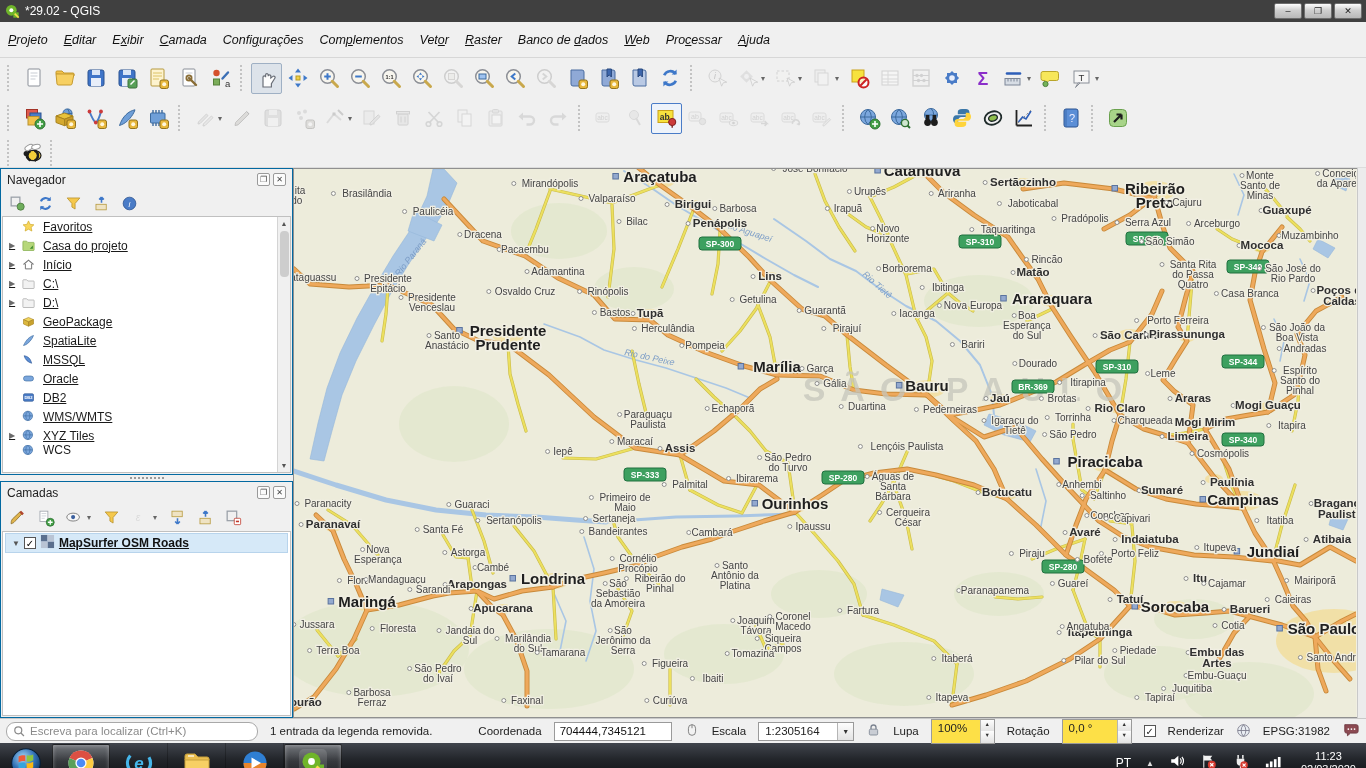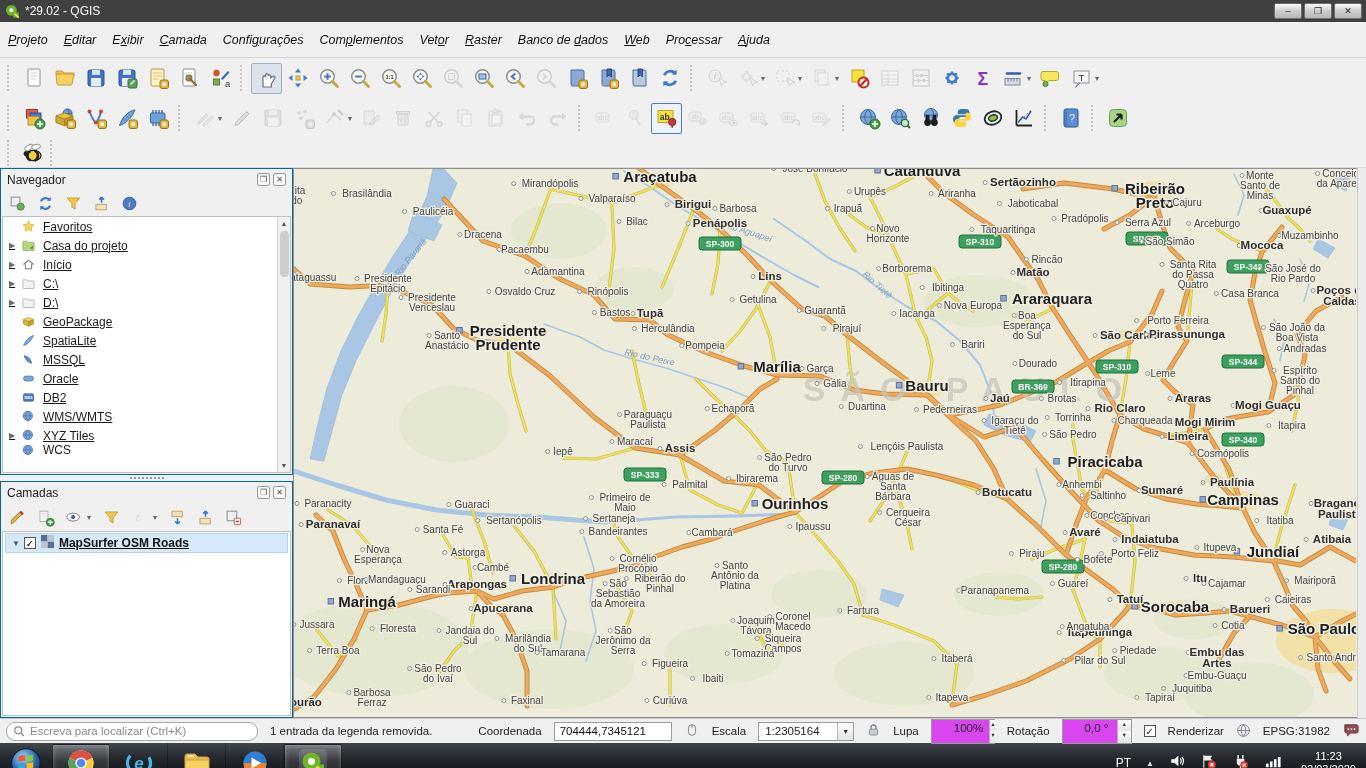--- a/index.html
+++ b/index.html
@@ -56,21 +56,21 @@
   .right-strip { width:9px; background:#ececec; border-left:1px solid #c9c9c9; }
 
   
   .statusbar { height:25px; background:#f0f0f0; border-top:1px solid #c9c9c9; display:flex; align-items:center; font-size:11.5px; color:#222; padding:0 6px; gap:12px; }
   .locator { width:252px; height:19px; border:1px solid #a9a9a9; border-radius:9px; background:#fff; display:flex; align-items:center; padding:0 6px; gap:4px; color:#8a8a8a; }
   .sb-input { height:19px; border:1px solid #9a9a9a; background:#fff; display:flex; align-items:center; padding:0 5px; font-size:11.5px; color:#111; }
   .sb-label { white-space:nowrap; }
   .combo { display:flex; align-items:stretch; height:19px; border:1px solid #9a9a9a; background:#fff; }
   .combo .val { padding:2px 6px; }
   .combo .arrow { width:16px; border-left:1px solid #b5b5b5; background:linear-gradient(#fdfdfd,#e3e3e3); font-size:7px; display:flex; align-items:center; justify-content:center; color:#333; }
-  .spin { display:flex; height:25px; border:1px solid #9a9a9a; background:#d946ef;padding-left:16px; }
+  .spin { display:flex; height:25px; border:1px solid #9a9a9a; background:#fde047; }
   .spin .val { padding:2px 6px; flex:1; }
   .spin .btns { width:14px; display:flex; flex-direction:column; border-left:1px solid #b5b5b5; }
   .spin .btns div { flex:1; font-size:5.5px; text-align:center; color:#333; background:linear-gradient(#fdfdfd,#e3e3e3); line-height:8px; }
   .chkbox { width:12px; height:12px; border:1px solid #555; background:#fff; font-size:10px; line-height:11px; text-align:center; }
   .sb-flex { flex:1; }
 
   
   .taskbar { height:40px; background:linear-gradient(#41454d,#23262b 40%,#0c0e11); display:flex; align-items:stretch; }
   .tb-start { width:52px; display:flex; align-items:center; justify-content:center; }
   .task-btn { width:58px; display:flex; align-items:center; justify-content:center; border-right:1px solid rgba(0,0,0,.25); }

